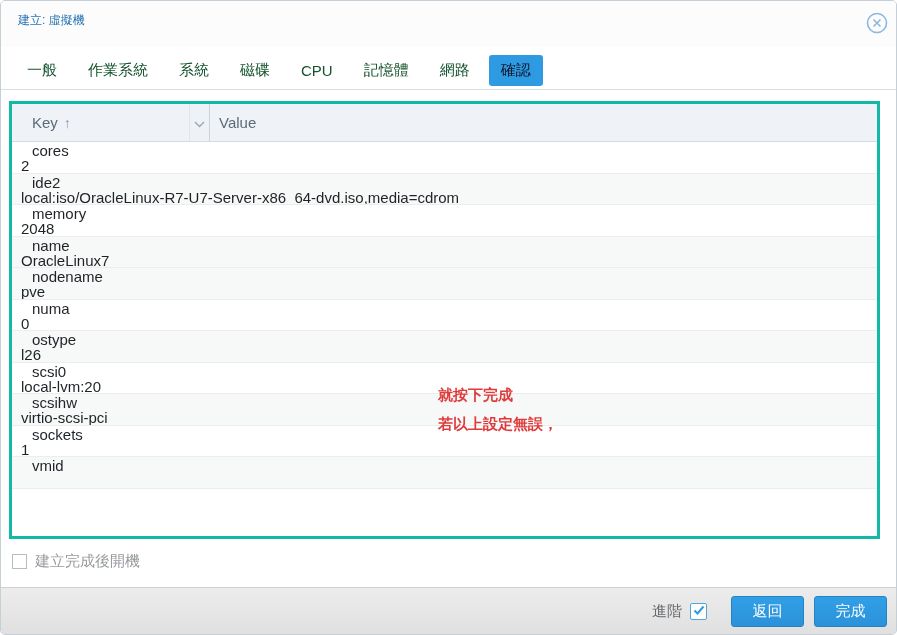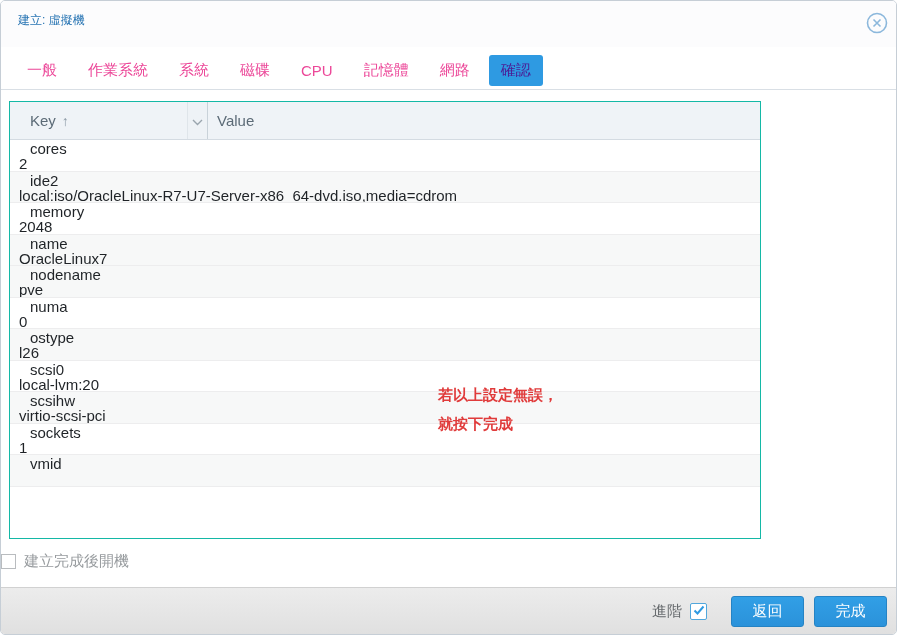--- a/index.html
+++ b/index.html
@@ -12,28 +12,28 @@
   .titlebar{position:absolute;top:0;left:0;right:0;height:46px;background:#fcfcfd;}
   .title{position:absolute;left:17px;top:11px;font-size:12px;color:#2a76b4;}
   .close-btn{position:absolute;right:8px;top:11px;width:22px;height:22px;cursor:pointer;}
   
   .tabbar{
     position:absolute;top:50px;left:0;right:0;height:39px;
     display:flex;align-items:center;padding-left:14px;
     border-bottom:1px solid #d9dfe5;background:#fff;
   }
   .tab{
-    padding:6px 12px;margin-right:7px;font-size:15px;color:#ec4899;
+    padding:6px 12px;margin-right:7px;font-size:15px;color:#14532d;
     border-radius:3px;cursor:pointer;white-space:nowrap;background:transparent;border:none;
   }
-  .tab.active{background:#2e9ae2;color:#4c1d95;}
+  .tab.active{background:#2e9ae2;color:#0f172a;}
   
   .grid{
-    position:absolute;left:8px;top:100px;width:752px;height:438px;
-    border:1px solid #14b8a6;background:#fff;
+    position:absolute;left:8px;top:100px;width:871px;height:438px;
+    border:3px solid #14b8a6;background:#fff;
   }
   .grid-header{
     display:flex;height:38px;background:#eff3f7;
     border-bottom:1px solid #d4dbe2;color:#5c6b77;font-size:15px;
   }
   .hcell-key{
     width:177px;display:flex;align-items:center;padding-left:20px;cursor:pointer;
   }
   .sort-arrow{margin-left:6px;color:#8b98a5;font-size:14px;}
   .col-menu{
@@ -50,21 +50,21 @@
   .grid-row.stripe{background:#f7f8f8;}
   .cell-key{width:198px;display:flex;align-items:center;padding-left:20px;}
   .cell-value{flex:1;display:flex;align-items:center;padding-left:9px;overflow:hidden;white-space:nowrap;}
   
   .annotation{
     position:absolute;left:437px;top:379px;z-index:5;
     color:#e03b3b;font-size:15px;font-weight:bold;line-height:29px;pointer-events:none;
   }
   
   .start-row{
-    position:absolute;left:0;top:551px;display:flex;align-items:center;
+    position:absolute;left:11px;top:551px;display:flex;align-items:center;
     font-size:15px;color:#979b9e;cursor:pointer;
   }
   .cb-box{
     width:15px;height:15px;border:1px solid #b9bcbf;background:#fff;
     display:inline-flex;align-items:center;justify-content:center;margin-right:8px;
   }
   
   .footer{
     position:absolute;left:0;right:0;bottom:0;height:47px;
     background:linear-gradient(#ececec,#e0e0e0);border-top:1px solid #d1d1d1;
@@ -185,22 +185,22 @@
           <div class="cell-value">1</div>
         </div>
 
         <div class="grid-row stripe">
           <div class="cell-key">vmid</div>
         </div>
       </div>
   </div>
 
   <div class="annotation">
+    <div>就按下完成</div>
     <div>若以上設定無誤，</div>
-    <div>就按下完成</div>
   </div>
 
   <label class="start-row">
     <span class="cb-box"></span>
     <span>建立完成後開機</span>
   </label>
 
   <div class="footer">
     <span class="adv-label">進階</span>
     <span class="cb-adv">

